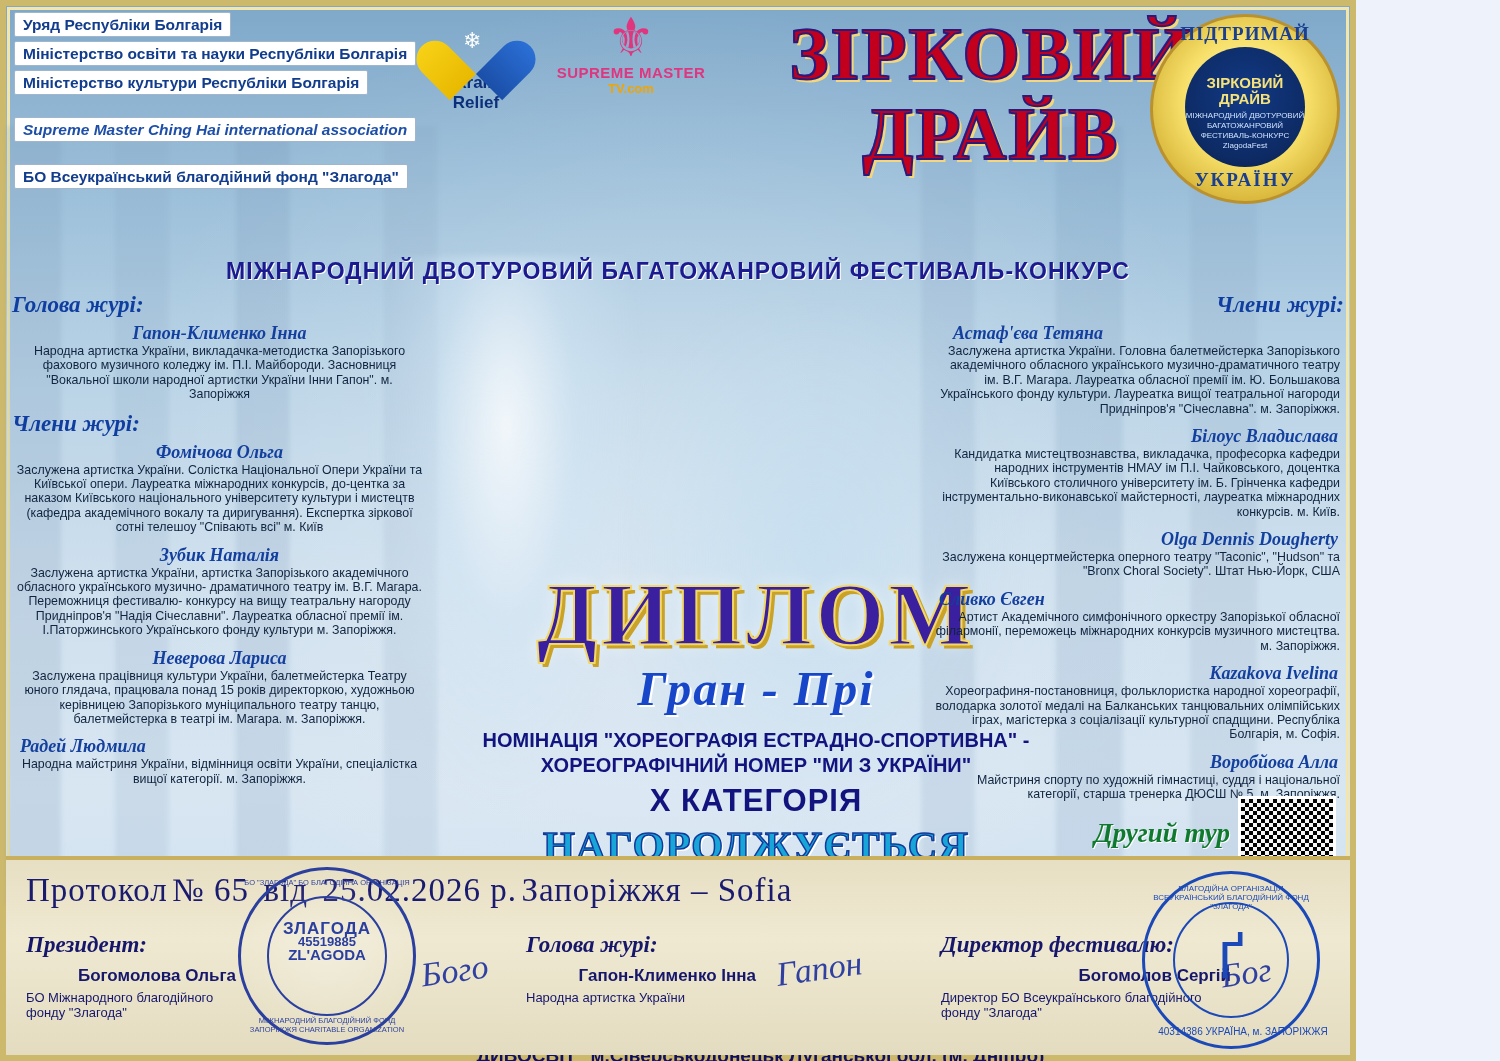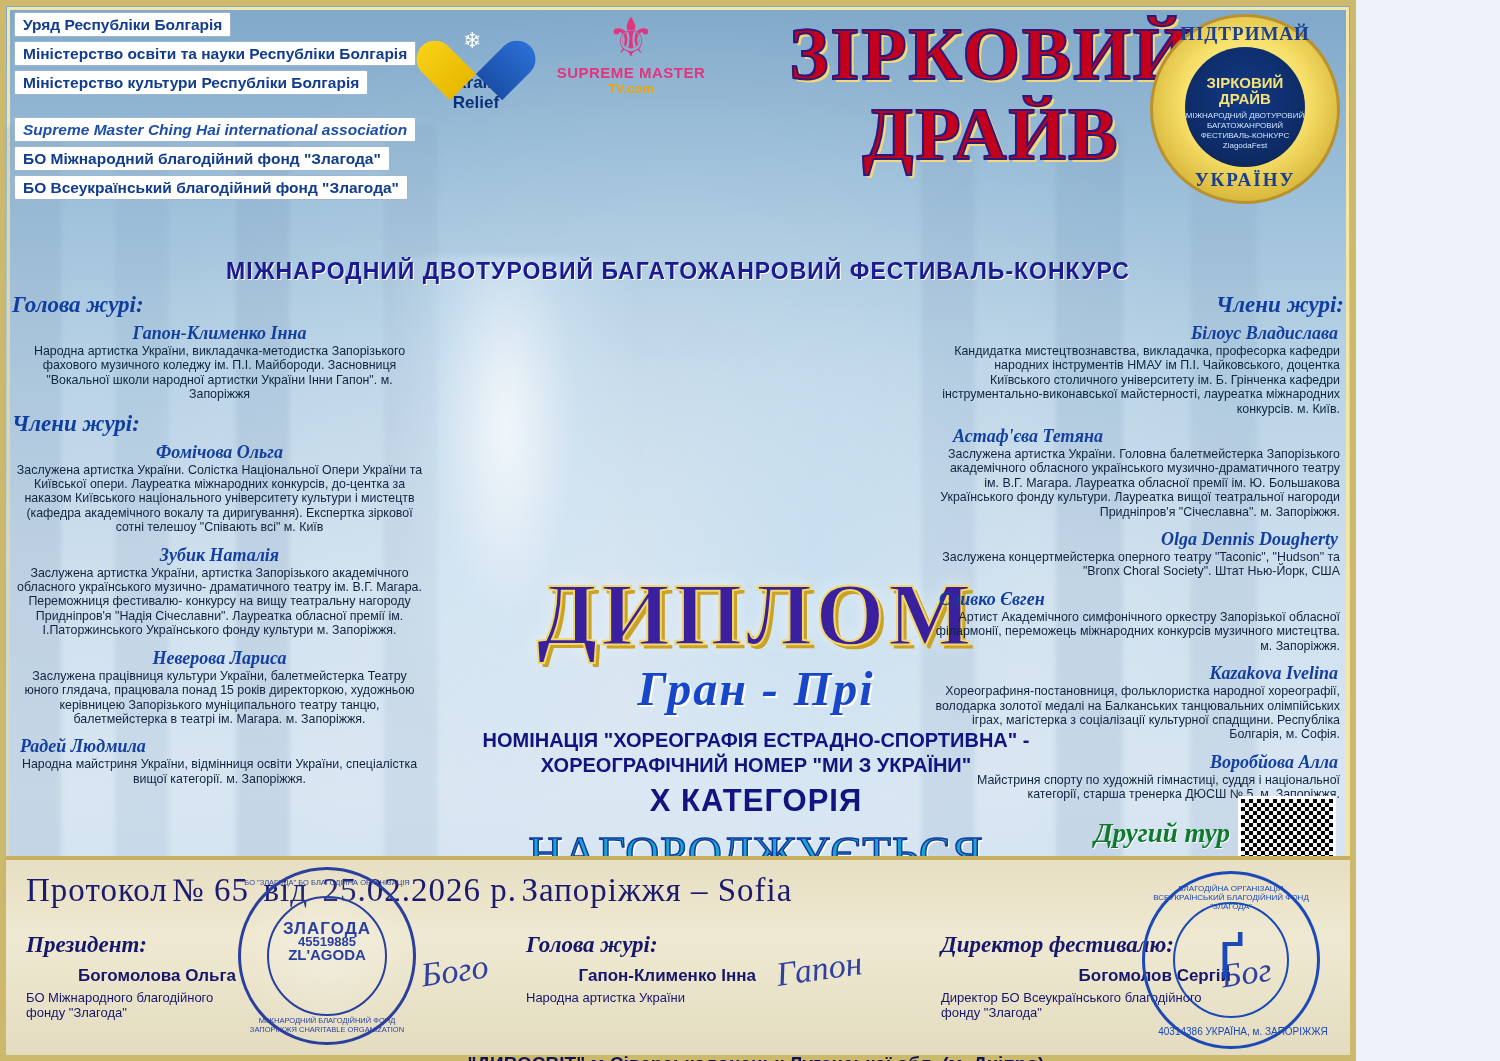--- a/index.html
+++ b/index.html
@@ -135,21 +135,21 @@
     font-family:"Liberation Serif",serif;font-weight:bold;font-size:48px;line-height:54px;
     color:#1746c9;text-shadow:2px 2px 0 #ffffff;letter-spacing:2px;margin-top:2px;font-style:italic;
   }
   .nomination{
     margin-top:12px;font-weight:bold;font-size:20px;line-height:25px;color:#12137f;
   }
   .category{
     margin-top:6px;font-weight:bold;font-size:31px;line-height:34px;color:#12137f;letter-spacing:1px;
   }
   .awarded{
-    margin-top:12px;font-family:"Liberation Serif",serif;font-weight:normal;font-size:47px;line-height:46px;
+    margin-top:4px;font-family:"Liberation Serif",serif;font-weight:bold;font-size:41px;line-height:46px;
     color:#18a5d8;-webkit-text-stroke:1.5px #123a9a;text-shadow:2px 2px 0 #ffffff;letter-spacing:1px;
   }
   .winner{
     margin-top:4px;font-weight:bold;font-size:35px;line-height:40px;color:#1a2bb5;
     text-shadow:2px 2px 0 #ffffff;letter-spacing:1px;
   }
   .winner-name{
     margin-top:2px;font-weight:bold;font-size:48px;line-height:54px;color:#1a2bb5;
     text-shadow:2px 2px 0 #ffffff;letter-spacing:2px;
   }
@@ -232,21 +232,21 @@
   <div class="bg-dancer2"></div>
 
   <div class="header">
 
     <div class="org-list">
       <div class="org-line">Уряд Республіки Болгарія</div><br>
       <div class="org-line">Міністерство освіти та науки Республіки Болгарія</div><br>
       <div class="org-line">Міністерство культури Республіки Болгарія</div><br>
       <br>
       <div class="org-line italic">Supreme Master Ching Hai international association</div><br>
-      <div class="org-line">БО Міжнародний благодійний фонд "Злагода"</div><br>
+      <br>
       <div class="org-line">БО Всеукраїнський благодійний фонд "Злагода"</div>
     </div>
 
     <div class="logos">
       <div class="logo-ur">
         <div class="heart">
           <span class="heart-dove">❄</span>
         </div>
         <div class="logo-ur-text">Ukraine</div>
         <div class="logo-ur-text">Relief</div>
@@ -316,26 +316,26 @@
       <div class="winner-name">"ГРАН-ПРІ"</div>
       <div class="org1">Сіверськодонецький міський центр позашкільної освіти</div>
       <div class="org2">"ДИВОСВІТ" м.Сіверськодонецьк Луганської обл. (м. Дніпро)</div>
 
     </div>
 
     <div class="col col-right">
       <div class="col-title">Члени журі:</div>
 
       <div class="person">
+        <div class="person-name" style="text-align:left;padding-left:24px;">Астаф'єва Тетяна</div>
+        <div class="person-desc">Заслужена артистка України. Головна балетмейстерка Запорізького академічного обласного українського музично-драматичного театру ім. В.Г. Магара. Лауреатка обласної премії ім. Ю. Большакова Українського фонду культури. Лауреатка вищої театральної нагороди Придніпров'я "Січеславна". м. Запоріжжя.</div>
+      </div>
+      <div class="person">
         <div class="person-name">Білоус Владислава</div>
         <div class="person-desc">Кандидатка мистецтвознавства, викладачка, професорка кафедри народних інструментів НМАУ ім П.І. Чайковського, доцентка Київського столичного університету ім. Б. Грінченка кафедри інструментально-виконавської майстерності, лауреатка міжнародних конкурсів. м. Київ.</div>
-      </div>
-      <div class="person">
-        <div class="person-name" style="text-align:left;padding-left:24px;">Астаф'єва Тетяна</div>
-        <div class="person-desc">Заслужена артистка України. Головна балетмейстерка Запорізького академічного обласного українського музично-драматичного театру ім. В.Г. Магара. Лауреатка обласної премії ім. Ю. Большакова Українського фонду культури. Лауреатка вищої театральної нагороди Придніпров'я "Січеславна". м. Запоріжжя.</div>
       </div>
       <div class="person">
         <div class="person-name">Olga Dennis Dougherty</div>
         <div class="person-desc">Заслужена концертмейстерка оперного театру "Taconic", "Hudson" та "Bronx Choral Society". Штат Нью-Йорк, США</div>
       </div>
       <div class="person">
         <div class="person-name" style="text-align:left;padding-left:10px;">Сливко Євген</div>
         <div class="person-desc">Артист Академічного симфонічного оркестру Запорізької обласної філармонії, переможець міжнародних конкурсів музичного мистецтва.  м. Запоріжжя.</div>
       </div>
       <div class="person">

